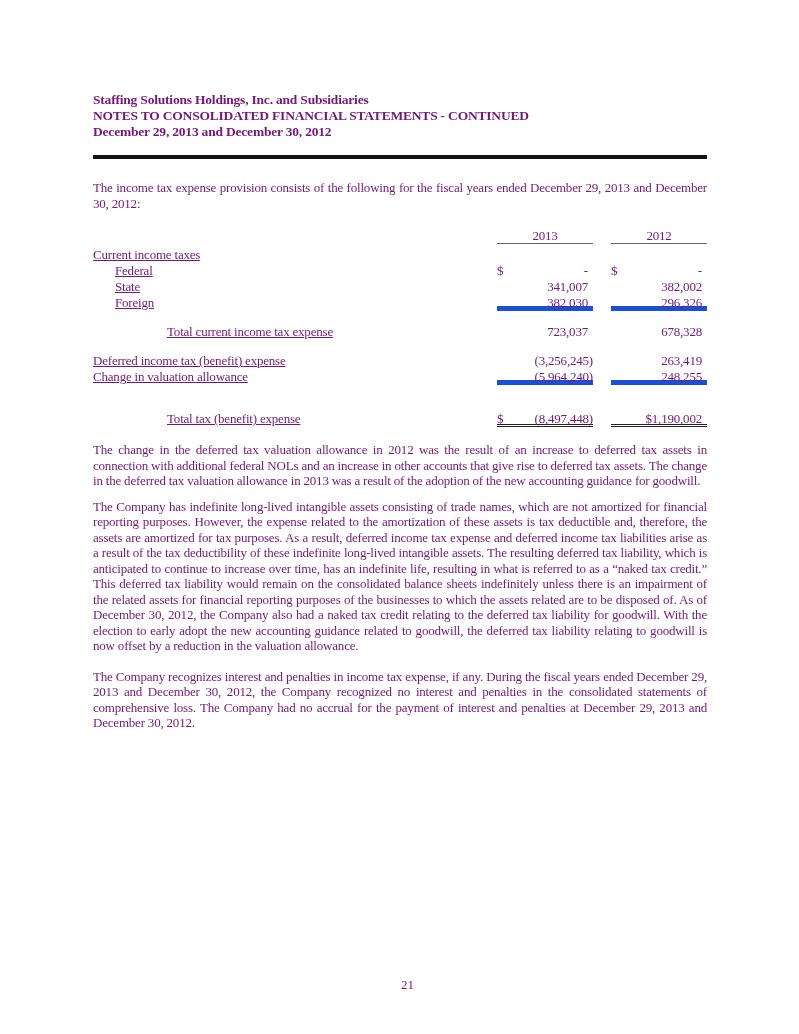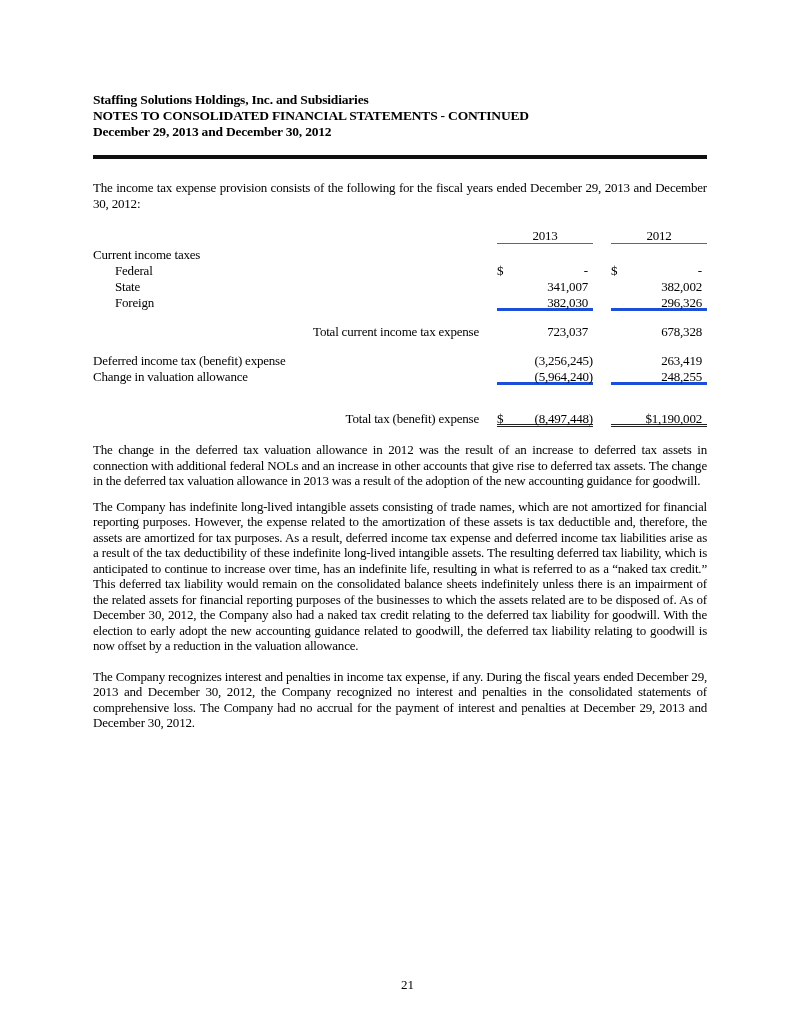--- a/index.html
+++ b/index.html
@@ -1,46 +1,46 @@
 <!DOCTYPE html>
 <html><head>
 <meta charset="utf-8">
 <style>
   html,body{margin:0;padding:0;background:#ffffff;}
   .page{
     position:relative;
     width:799px;height:1034px;
     background:#ffffff;
-    color:#000000;
+    color:#701a75;
     font-family:"Liberation Serif","DejaVu Serif",serif;
     font-size:13px;
     letter-spacing:-0.2px;
     box-sizing:border-box;
     padding:92px 92px 0 93px;
     overflow:hidden;
   }
   .doc-header{font-weight:bold;font-size:13.5px;line-height:16px;}
   .rule{margin-top:15px;height:4px;background:#101010;}
   p{margin:0;text-align:justify;line-height:15.5px;}
   .p-intro{margin-top:21px;}
   .p-val{margin-top:15px;}
   .p-intan{margin-top:10px;}
   .p-unrec{margin-top:22px;text-align:left;}
   .p-int{margin-top:15px;}
   .ttable{margin-top:14px;}
   .trow{display:flex;height:16px;line-height:16px;}
   .thead{height:19px;margin-bottom:3px;align-items:flex-end;}
-  .tlabel{flex:1;white-space:nowrap;overflow:hidden;}
+  .tlabel{flex:1;white-space:nowrap;overflow:hidden;text-decoration:underline;}
   .ind1{padding-left:22px;}
-  .ind2{padding-left:74px;text-align:right;}
+  .ind2{padding-left:74px;}
   .thcell{width:96px;margin-left:18px;text-align:center;line-height:15px;border-bottom:1px solid #666;}
   .tval{width:96px;margin-left:18px;display:flex;}
   .num{margin-left:auto;white-space:nowrap;}
   .cur{white-space:nowrap;}
-  .u1{border-bottom:3px solid #1d4ed8;}
+  .u1{border-bottom:5px solid #1d4ed8;}
   .u2{border-bottom:3px double #222;}
   .sp{height:13px;}
   .page-num{position:absolute;left:16px;right:0;top:977px;text-align:center;letter-spacing:0;}
 </style>
 </head>
 <body>
 
 <div class="page">
 
   <div class="doc-header">

